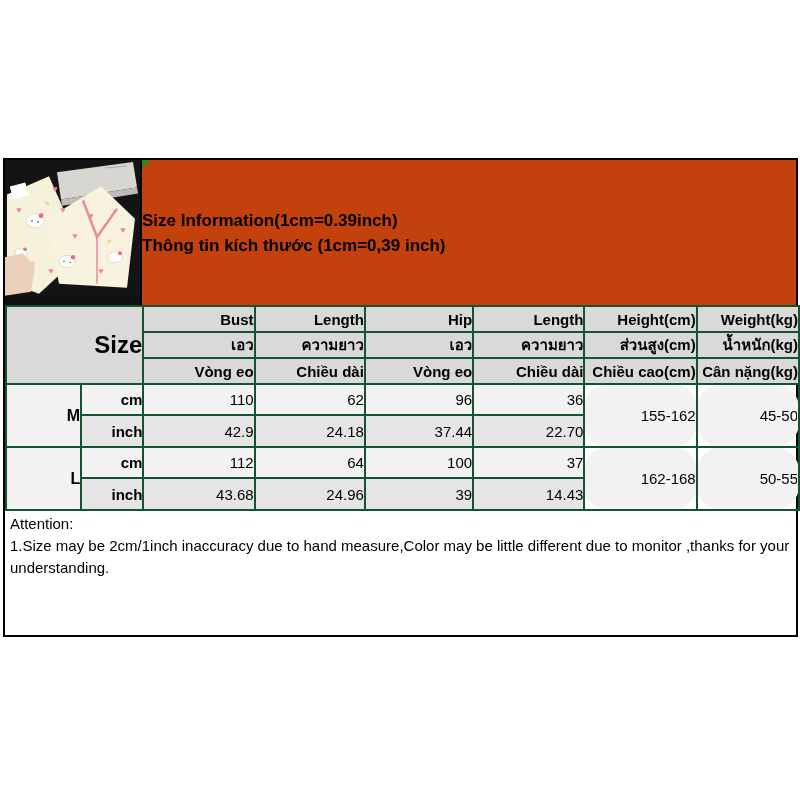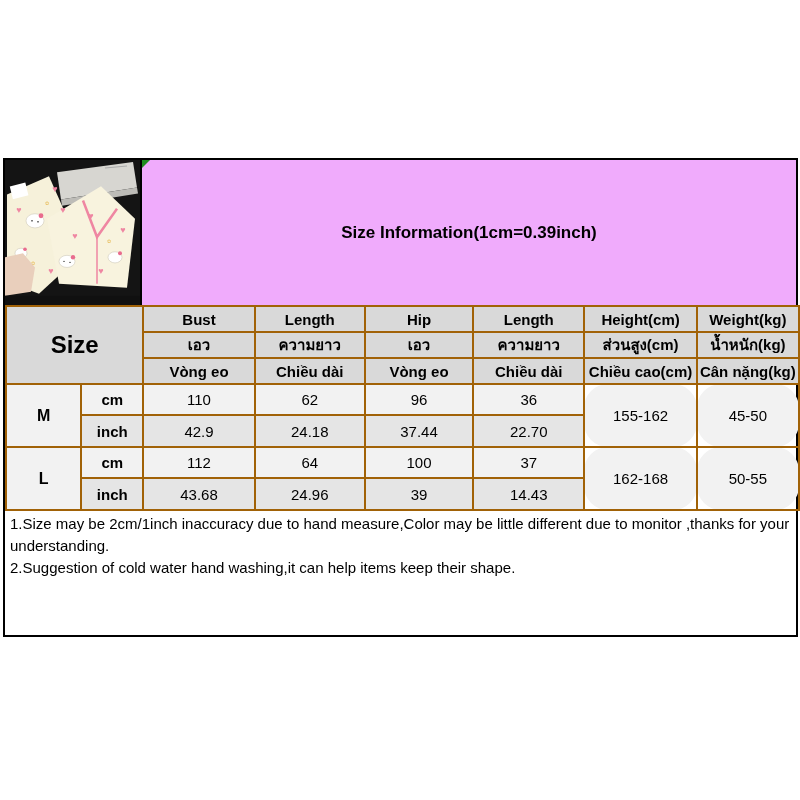--- a/index.html
+++ b/index.html
@@ -5,29 +5,29 @@
   * { margin:0; padding:0; box-sizing:border-box; }
   html,body { width:800px; height:800px; background:#ffffff; overflow:hidden;
               font-family:"Liberation Sans","DejaVu Sans",sans-serif; color:#000; }
   .frame { position:absolute; left:3px; top:158px; width:795px; height:479px;
            border:2px solid #000; display:flex; flex-direction:column; background:#fff; }
 
   
   .top-row { display:flex; height:145px; flex:0 0 145px; }
   .photo { flex:0 0 137px; border-right:2px solid #000; position:relative; background:#141414; overflow:hidden; }
   .photo svg { display:block; width:100%; height:100%; }
-  .title-cell { flex:1; background:#f0abfc; position:relative;
-                display:flex; flex-direction:column; justify-content:center; align-items:center; }
+  .title-cell { flex:1; background:#c2410c; position:relative;
+                display:flex; flex-direction:column; justify-content:center; align-items:flex-start; }
   .title-cell .t-line { font-weight:bold; font-size:17px; line-height:25px; text-align:center; }
   .corner-flag { position:absolute; left:0; top:0; width:0; height:0;
                  border-top:8px solid #1e8c1e; border-right:8px solid transparent; }
 
   
   table { border-collapse:collapse; table-layout:fixed; width:795px; flex:0 0 auto; }
-  td { border:2px solid #a16207; text-align:center; vertical-align:middle;
+  td { border:2px solid #14532d; text-align:right; vertical-align:middle;
        font-size:15px; overflow:hidden; white-space:nowrap; }
   tr.hdr td { background:#d9d9d9; font-weight:bold; height:26px; }
   tr.hdr.mid td { border-top-width:1px; }
   td.size-corner { background:#d9d9d9; font-weight:bold; font-size:24px; }
   td.szl  { background:#d9d9d9; font-weight:bold; font-size:16px; }
   td.unit { font-weight:bold; }
   tr.cmrow td { background:#f2f2f2; height:31px;margin-top:16px; }
   tr.inrow td { background:#e5e5e5; height:32px; }
   td.range { background:#f2f2f2; font-weight:normal;border-radius:24px; }
 
@@ -96,20 +96,21 @@
 
         <polygon points="0,96 18,92 30,106 26,130 0,134" fill="#e9cfbc"></polygon>
 
         <rect x="0" y="134" width="135" height="9" fill="#101010"></rect>
       </svg>
     </div>
 
     <div class="title-cell">
       <span class="corner-flag"></span>
       <div class="t-line">Size Information(1cm=0.39inch)</div>
+      <div class="t-line">Thông tin kích thước (1cm=0,39 inch)</div>
     </div>
   </div>
 
   <table>
     <colgroup>
       <col style="width:75px">
         <col style="width:62px">
         <col style="width:111px">
         <col style="width:110px">
       <col style="width:108px">
@@ -176,17 +177,17 @@
       <td class="unit">inch</td>
       <td>43.68</td>
       <td>24.96</td>
       <td>39</td>
       <td>14.43</td>
     </tr>
   </tbody>
     </table>
 
   <div class="attention">
+    <p>Attention:</p>
     <p>1.Size may be 2cm/1inch inaccuracy due to hand measure,Color may be little different due to monitor ,thanks for your understanding.</p>
-    <p>2.Suggestion of cold water hand washing,it can help items keep their shape.</p>
   </div>
 
 </div>
 
 </body></html>

